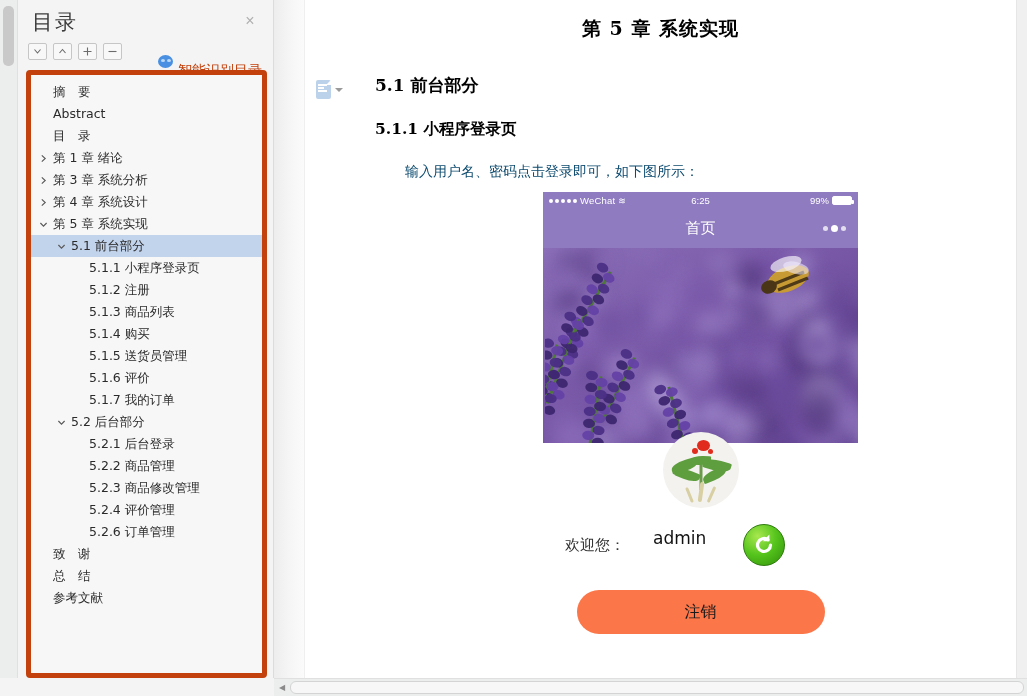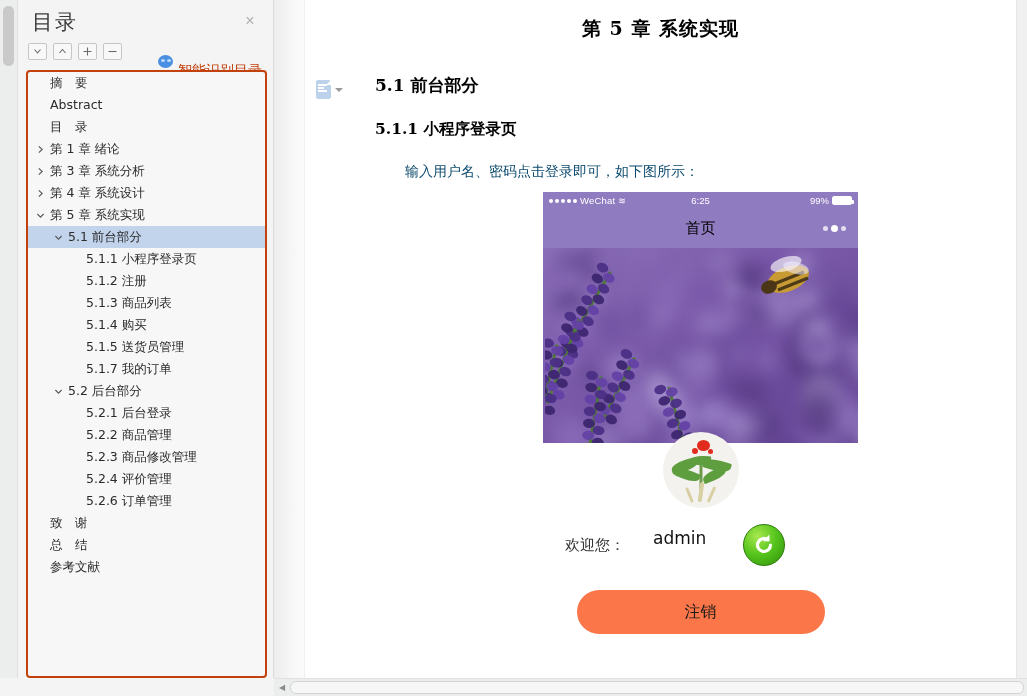--- a/index.html
+++ b/index.html
@@ -63,22 +63,22 @@
   .smart-icon::before, .smart-icon::after {
     content: ''; position: absolute; top: 4px; width: 4px; height: 3px;
     border-radius: 50%; background: #bcd9f7;
   }
   .smart-icon::before { left: 2.5px; }
   .smart-icon::after { right: 2.5px; }
   .smart-label { font-size: 14px; color: #c2410c; white-space: nowrap; margin-top: 20px; }
 
   .toc-tree {
     position: absolute; left: 8px; top: 70px; width: 241px; height: 608px;
-    background: #f7f7f7; border: 2px solid #c2410c; border-radius: 4px;
-    overflow: hidden; 
+    background: #f7f7f7; border: 5px solid #c2410c; border-radius: 4px;
+    overflow: hidden; padding-top: 6px;
   }
   .tnode {
     position: relative; height: 22px; line-height: 22px;
     font-size: 12.5px; color: #2b2b2b; white-space: nowrap;
     cursor: pointer; user-select: none;
     font-family: "DejaVu Sans", "Liberation Sans", sans-serif;
   }
   .tnode.sel { background: #c2d3ec; }
   .tnode .chev {
     position: absolute; width: 12px; height: 22px;
@@ -193,21 +193,21 @@
   }
   .batt i {
     display: block; height: 100%; width: 97%; background: #ffffff;
     margin: 0 auto;
   }
   .navbar {
     position: relative; height: 38px; background: #8f7bc0;
   }
   .nav-title {
     position: absolute; left: 0; right: 0; top: 9px; text-align: center;
-    color: #000000; font-size: 15px;
+    color: #ffffff; font-size: 15px;
     font-family: "DejaVu Sans", "Liberation Sans", sans-serif;
   }
   .nav-dots {
     position: absolute; right: 12px; top: 15px;
     display: flex; align-items: center; gap: 3px;
   }
   .nav-dots span {
     width: 5px; height: 5px; border-radius: 50%;
     background: rgba(255,255,255,0.75); display: block;
   }
@@ -365,20 +365,21 @@
         <div class="tnode lvl1 sel"><span class="chev">
             <svg width="9" height="9" viewBox="0 0 9 9">
               <path d="M1.4 3 L4.5 6.2 L7.6 3" fill="none" stroke="#5a5a5a" stroke-width="1.15"></path>
             </svg>
           </span><span class="tlabel">5.1 前台部分</span></div>
         <div class="tnode lvl2 noarrow"><span class="tlabel">5.1.1 小程序登录页</span></div>
         <div class="tnode lvl2 noarrow"><span class="tlabel">5.1.2 注册</span></div>
         <div class="tnode lvl2 noarrow"><span class="tlabel">5.1.3 商品列表</span></div>
         <div class="tnode lvl2 noarrow"><span class="tlabel">5.1.4 购买</span></div>
         <div class="tnode lvl2 noarrow"><span class="tlabel">5.1.5 送货员管理</span></div>
+        <div class="tnode lvl2 noarrow"><span class="tlabel">5.1.6 评价</span></div>
         <div class="tnode lvl2 noarrow"><span class="tlabel">5.1.7 我的订单</span></div>
         <div class="tnode lvl1"><span class="chev">
             <svg width="9" height="9" viewBox="0 0 9 9">
               <path d="M1.4 3 L4.5 6.2 L7.6 3" fill="none" stroke="#5a5a5a" stroke-width="1.15"></path>
             </svg>
           </span><span class="tlabel">5.2 后台部分</span></div>
         <div class="tnode lvl2 noarrow"><span class="tlabel">5.2.1 后台登录</span></div>
         <div class="tnode lvl2 noarrow"><span class="tlabel">5.2.2 商品管理</span></div>
         <div class="tnode lvl2 noarrow"><span class="tlabel">5.2.3 商品修改管理</span></div>
         <div class="tnode lvl2 noarrow"><span class="tlabel">5.2.4 评价管理</span></div>

